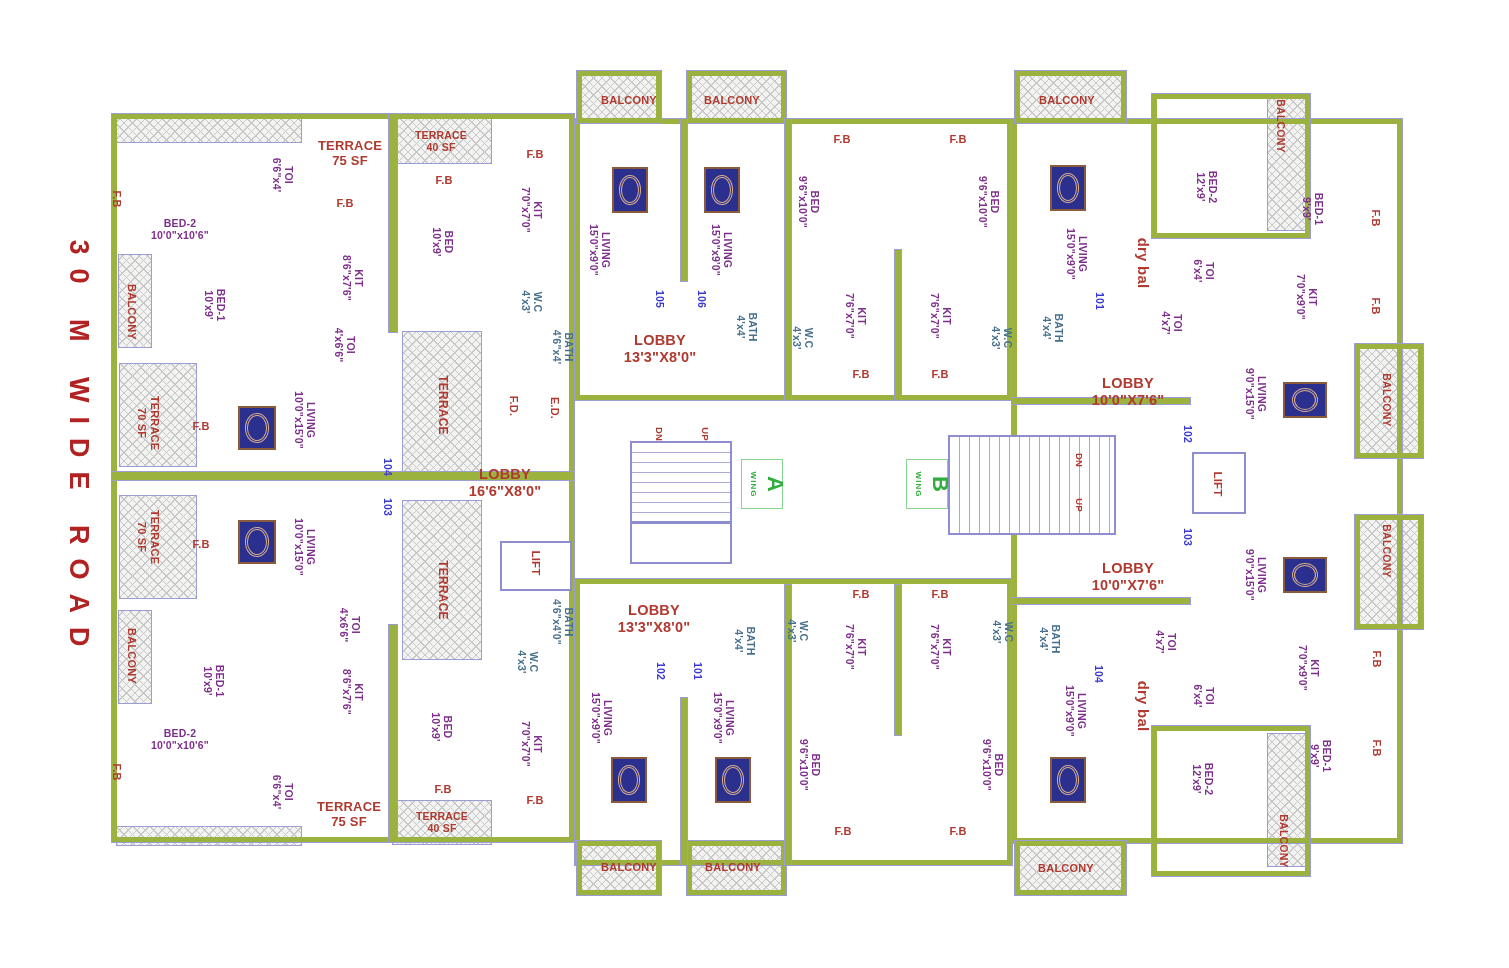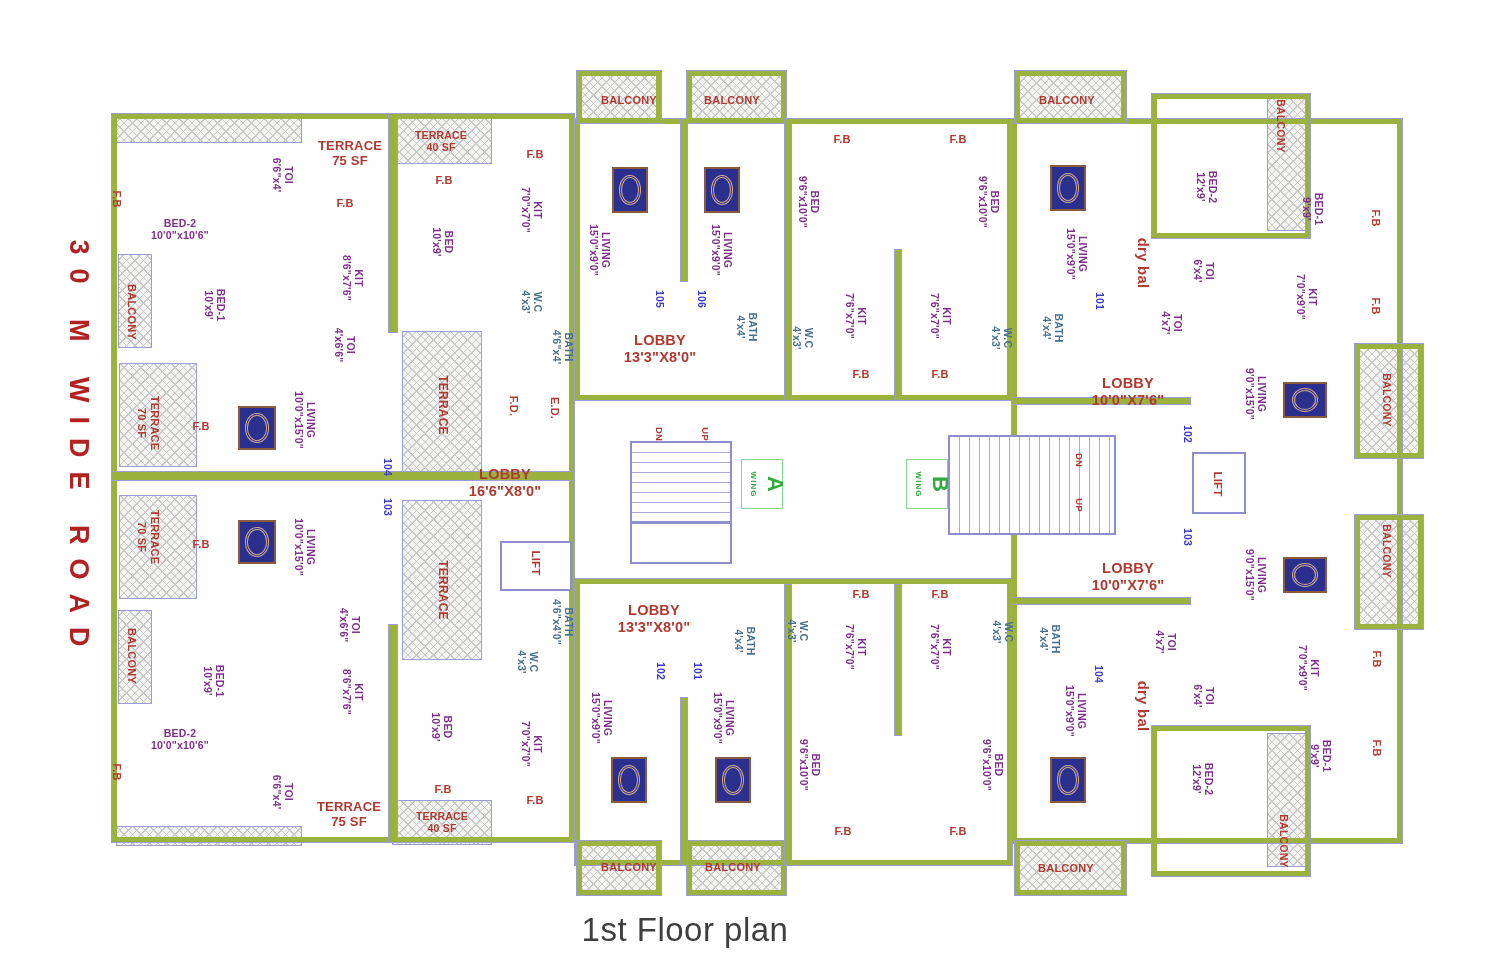--- a/index.html
+++ b/index.html
@@ -28,21 +28,20 @@
   .wingbox .l{font-size:22px;font-weight:bold;transform:rotate(90deg);}
   .road{position:absolute;font-weight:bold;white-space:nowrap;transform:translate(-50%,-50%) rotate(90deg);
     font-size:27px;letter-spacing:14px;}
   .caption{position:absolute;transform:translate(-50%,-50%);font-size:33px;letter-spacing:0.5px;}
 </style>
 </head>
 <body>
 
 <div id="plan">
   <div class="road" style="left: 78px; top: 450px; color: rgb(178, 34, 34);">30 M WIDE ROAD</div>
-  <div class="caption" style="left: 685px; top: 930px; color: rgb(63, 63, 63);">1st Floor plan</div>
 <div class="hatch" style="left: 116px; top: 117px; width: 186px; height: 26px;"></div>
     <div class="hatch" style="left: 392px; top: 117px; width: 100px; height: 47px;"></div>
     <div class="hatch" style="left: 118px; top: 254px; width: 34px; height: 94px;"></div>
     <div class="hatch" style="left: 119px; top: 363px; width: 78px; height: 104px;"></div>
     <div class="hatch" style="left: 119px; top: 495px; width: 78px; height: 104px;"></div>
     <div class="hatch" style="left: 118px; top: 610px; width: 34px; height: 94px;"></div>
     <div class="hatch" style="left: 402px; top: 331px; width: 80px; height: 150px;"></div>
     <div class="hatch" style="left: 402px; top: 500px; width: 80px; height: 160px;"></div>
     <div class="hatch" style="left: 116px; top: 826px; width: 186px; height: 20px;"></div>
     <div class="hatch" style="left: 392px; top: 800px; width: 100px; height: 45px;"></div>

